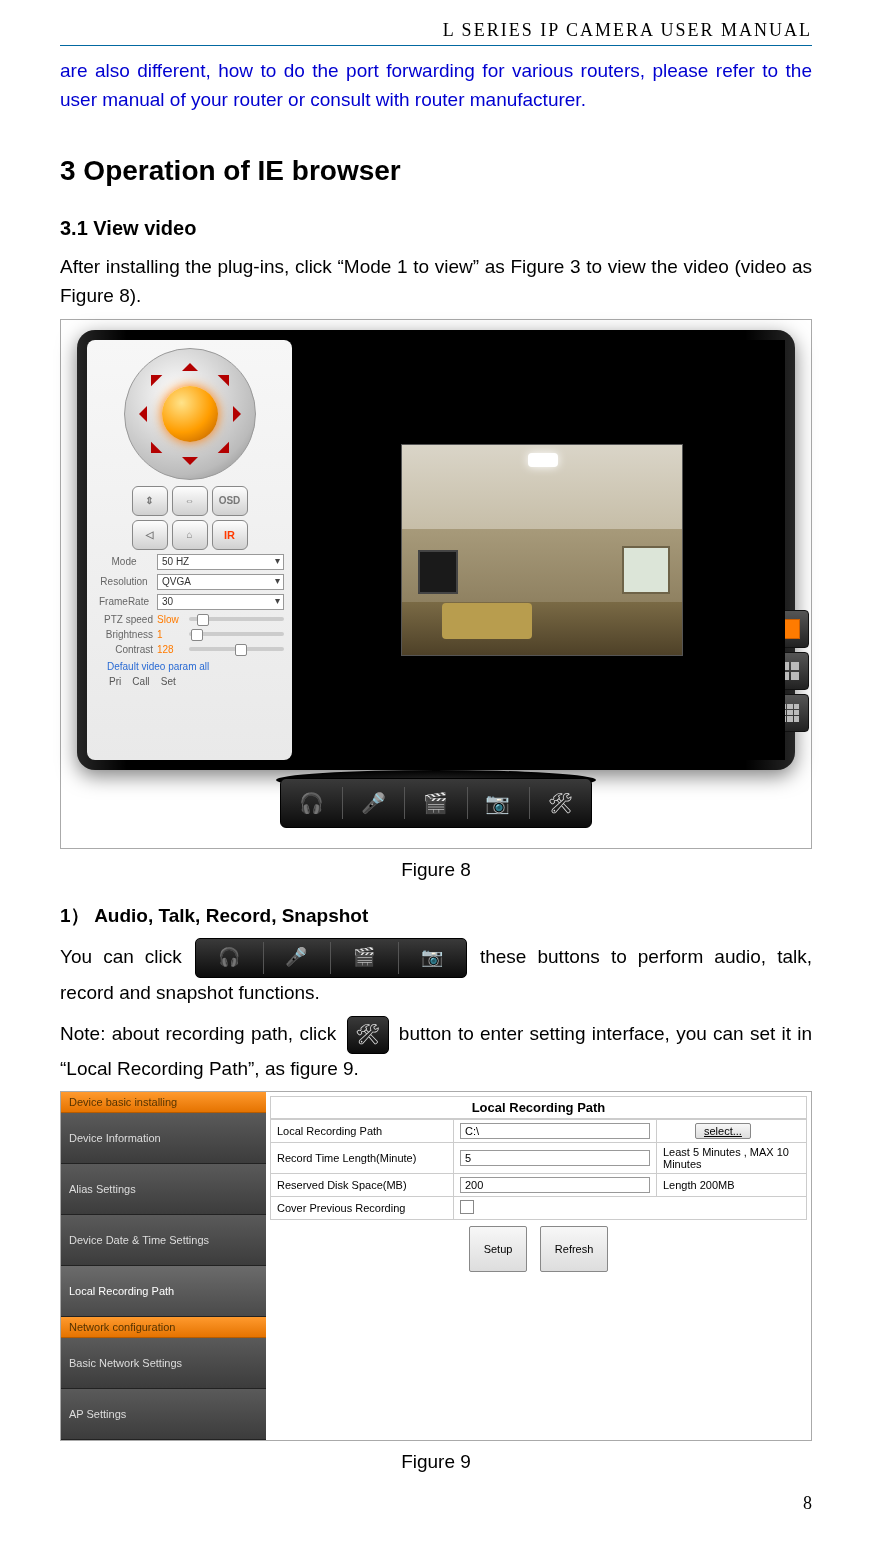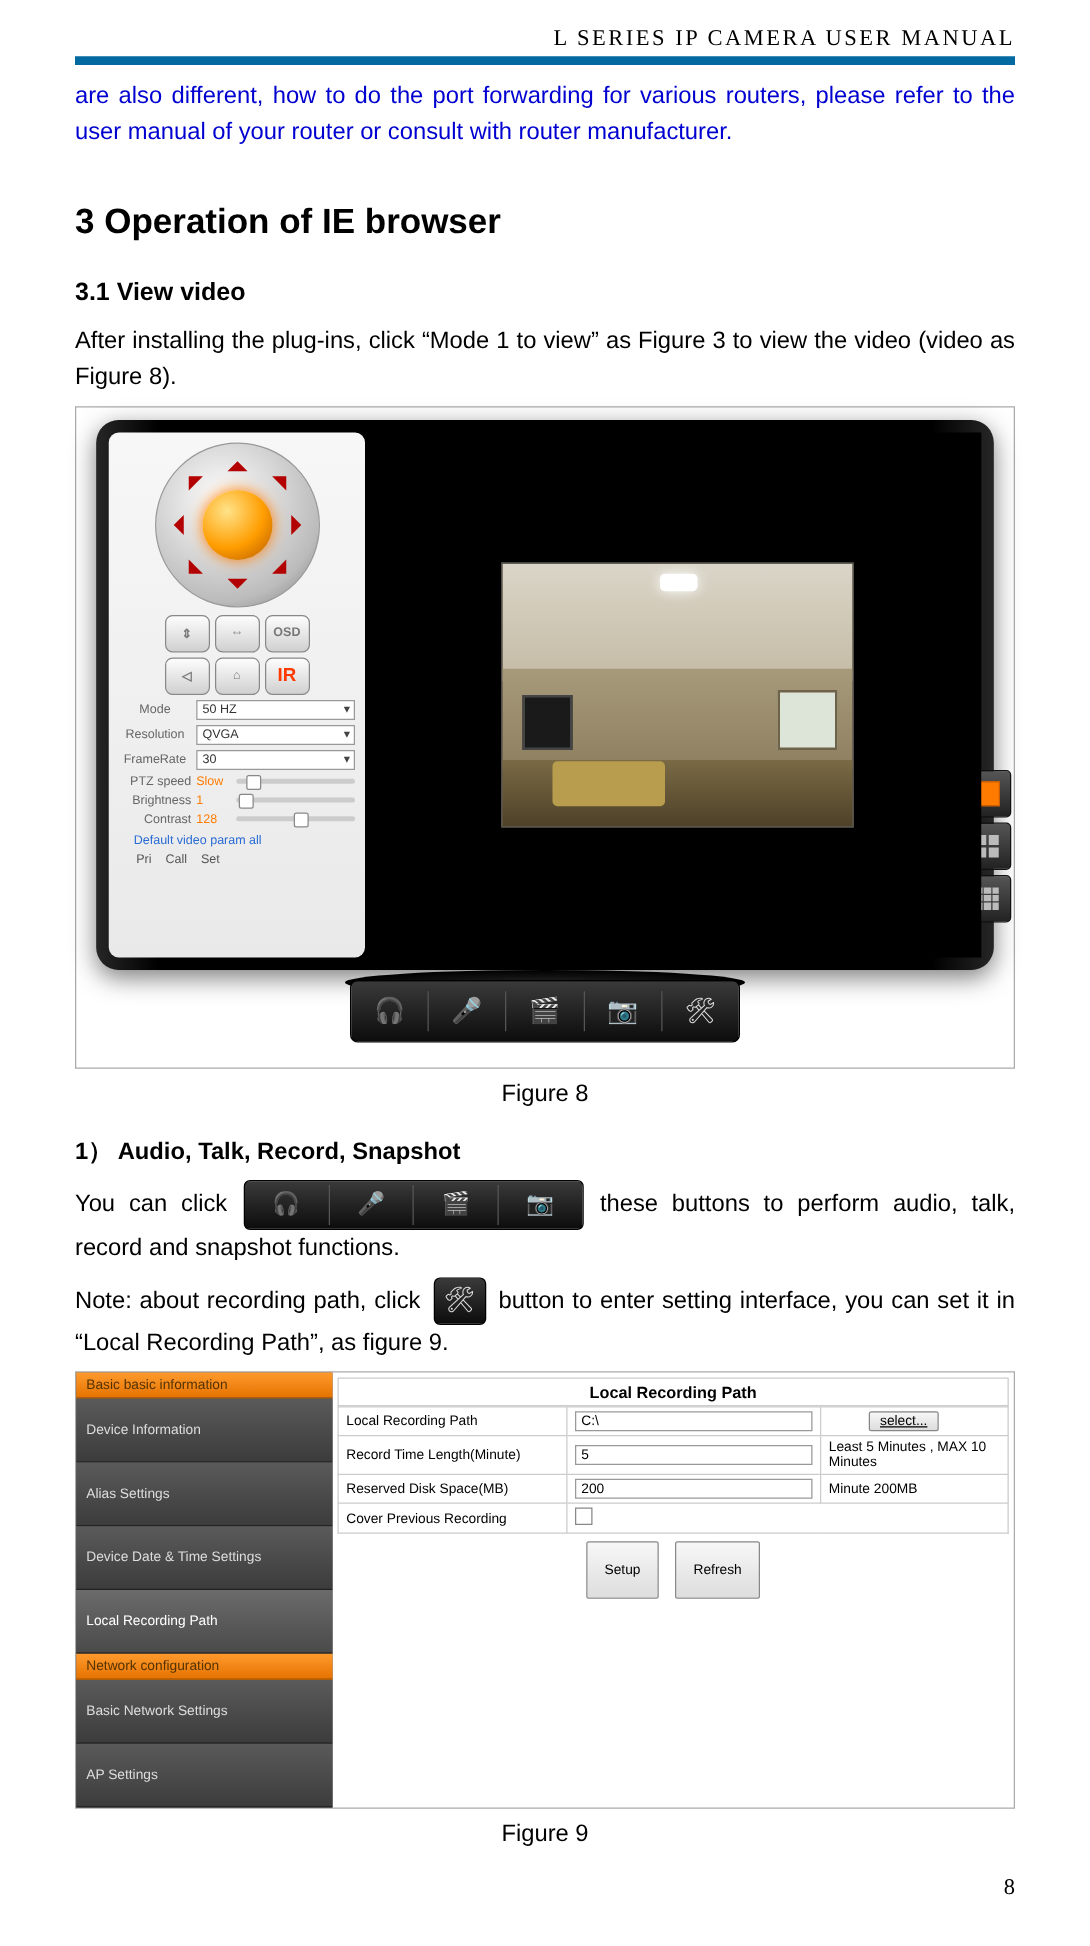--- a/index.html
+++ b/index.html
@@ -13,21 +13,21 @@
   .page {
     padding: 20px 60px 30px 60px;
     box-sizing: border-box;
   }
   .header-line {
     text-align: right;
     font-family: "Times New Roman", serif;
     font-size: 18px;
     letter-spacing: 2px;
     padding-bottom: 4px;
-    border-bottom: 7px solid #0369a1;
+    border-bottom: 1px solid #0369a1;
     margin-bottom: 10px;
   }
   .intro-blue {
     color: #0000D0;
     font-size: 19px;
     line-height: 1.55;
     text-align: justify;
     margin-bottom: 40px;
   }
   h2.section-title {
@@ -126,21 +126,21 @@
     display:flex; gap:4px; justify-content:center; margin-bottom:4px;
   }
   .icon-btn {
     width:34px; height:28px;
     background:linear-gradient(#fdfdfd,#d0d0d0);
     border:1px solid #888;
     border-radius:6px;
     display:flex; align-items:center; justify-content:center;
     font-size:10px; font-weight:bold; color:#777;
   }
-  .icon-btn.ir{ color:#ff3a00; font-weight:bold; font-size:15px;}
+  .icon-btn.ir{ color:#ff3a00; font-weight:bold; font-size:11px;}
   .ctrl-row{
     display:flex; align-items:center; gap:4px; margin-bottom:4px;
   }
   .ctrl-row label{ width:58px; text-align:center; font-size:10px; color:#666;}
   .ctrl-row .val{ flex:1; height:16px; background:#fff; border:1px solid #999; font-size:10px; padding:1px 4px; box-sizing:border-box; position:relative;}
   .ctrl-row .val::after{
     content:"▾"; position:absolute; right:3px; top:0; color:#444;
   }
   .slider-row{
     display:flex; align-items:center; gap:4px; margin-bottom:4px;
@@ -487,21 +487,21 @@
   </div>
 
   <div class="body-text">
     <span>Note: about recording path, click </span>
     <span class="inline-settings-btn">🛠</span>
     <span> button to enter setting interface, you can set it in “Local Recording Path”, as figure 9.</span>
   </div>
 
   <div class="figure9-wrap">
     <div class="f9-sidebar">
-      <div class="f9-side-head">Basic basic information</div>
+      <div class="f9-side-head">Device basic installing</div>
       <div class="f9-side-item">Device Information</div>
       <div class="f9-side-item">Alias Settings</div>
       <div class="f9-side-item">Device Date &amp; Time Settings</div>
       <div class="f9-side-item selected">Local Recording Path</div>
       <div class="f9-side-head">Network configuration</div>
       <div class="f9-side-item">Basic Network Settings</div>
       <div class="f9-side-item">AP Settings</div>
     </div>
     <div class="f9-main">
       <div class="f9-title">Local Recording Path</div>
@@ -513,21 +513,21 @@
           <td><span class="f9-select-btn">select...</span></td>
         </tr>
         <tr>
           <td>Record Time Length(Minute)</td>
           <td><input class="f9-input" style="width: 100%;" value="5"></td>
           <td>Least 5 Minutes , MAX 10 Minutes</td>
         </tr>
         <tr>
           <td>Reserved Disk Space(MB)</td>
           <td><input class="f9-input" style="width: 100%;" value="200"></td>
-          <td>Minute 200MB</td>
+          <td>Length 200MB</td>
         </tr>
         <tr>
           <td>Cover Previous Recording</td>
           <td colspan="2"><span class="f9-checkbox"></span></td>
         </tr>
       </tbody>
         </table>
       <div class="f9-btn-row">
         <span class="f9-btn">Setup</span>
         <span class="f9-btn">Refresh</span>

